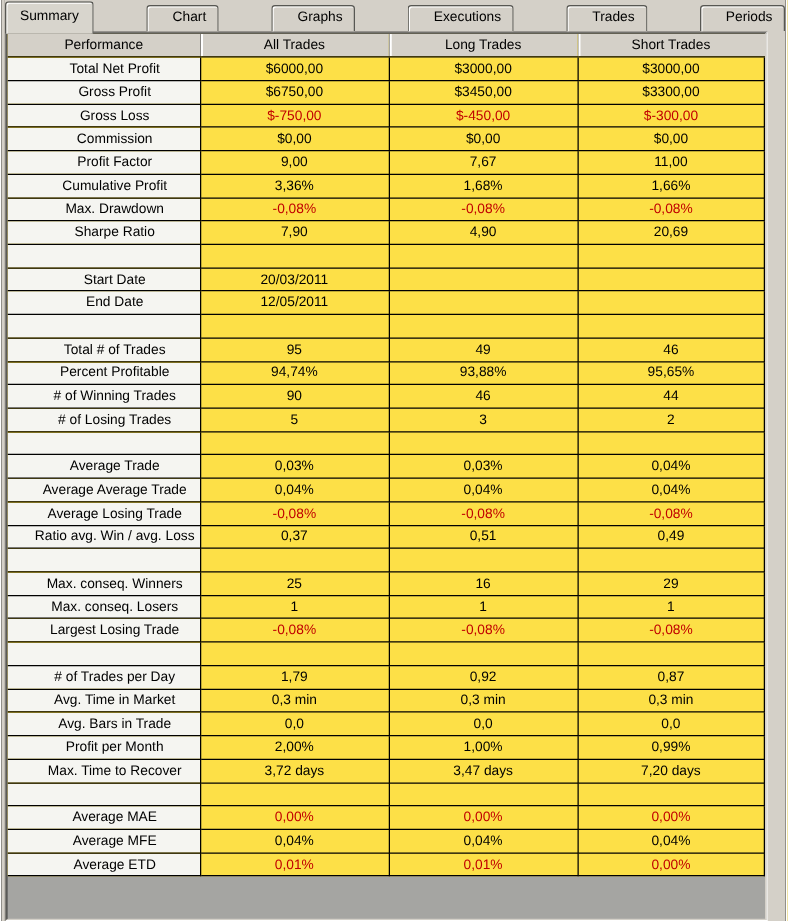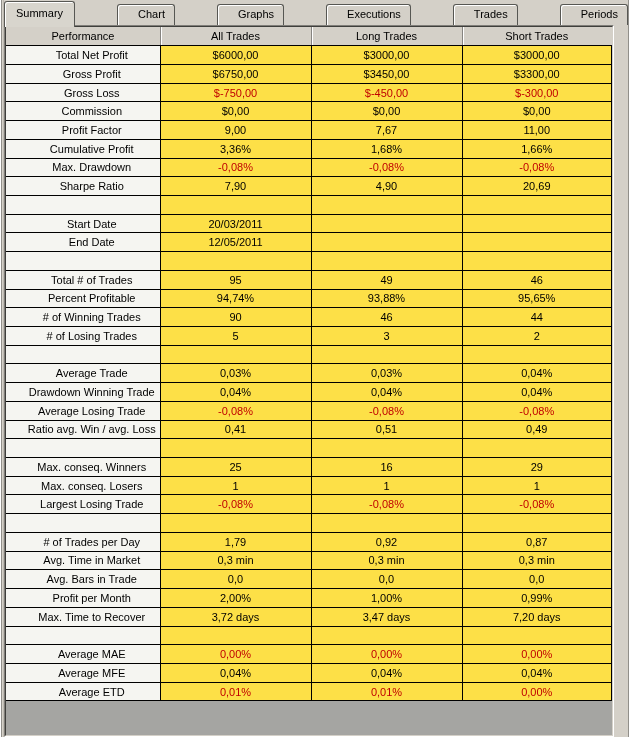--- a/index.html
+++ b/index.html
@@ -232,34 +232,34 @@
             <td class="value"></td>
             <td class="value"></td>
           </tr>
           <tr class="">
             <td class="label">Average Trade</td>
             <td class="value">0,03%</td>
             <td class="value">0,03%</td>
             <td class="value">0,04%</td>
           </tr>
           <tr class="">
-            <td class="label">Drawdown Winning Trade</td>
+            <td class="label">Average Average Trade</td>
             <td class="value">0,04%</td>
             <td class="value">0,04%</td>
             <td class="value">0,04%</td>
           </tr>
           <tr class="negative">
             <td class="label">Average Losing Trade</td>
             <td class="value" style="color: rgb(192, 0, 0);">-0,08%</td>
             <td class="value" style="color: rgb(192, 0, 0);">-0,08%</td>
             <td class="value" style="color: rgb(192, 0, 0);">-0,08%</td>
           </tr>
           <tr class="">
             <td class="label">Ratio avg. Win / avg. Loss</td>
-            <td class="value">0,41</td>
+            <td class="value">0,37</td>
             <td class="value">0,51</td>
             <td class="value">0,49</td>
           </tr>
           <tr class=" spacer">
             <td class="label"></td>
             <td class="value"></td>
             <td class="value"></td>
             <td class="value"></td>
           </tr>
           <tr class="">

